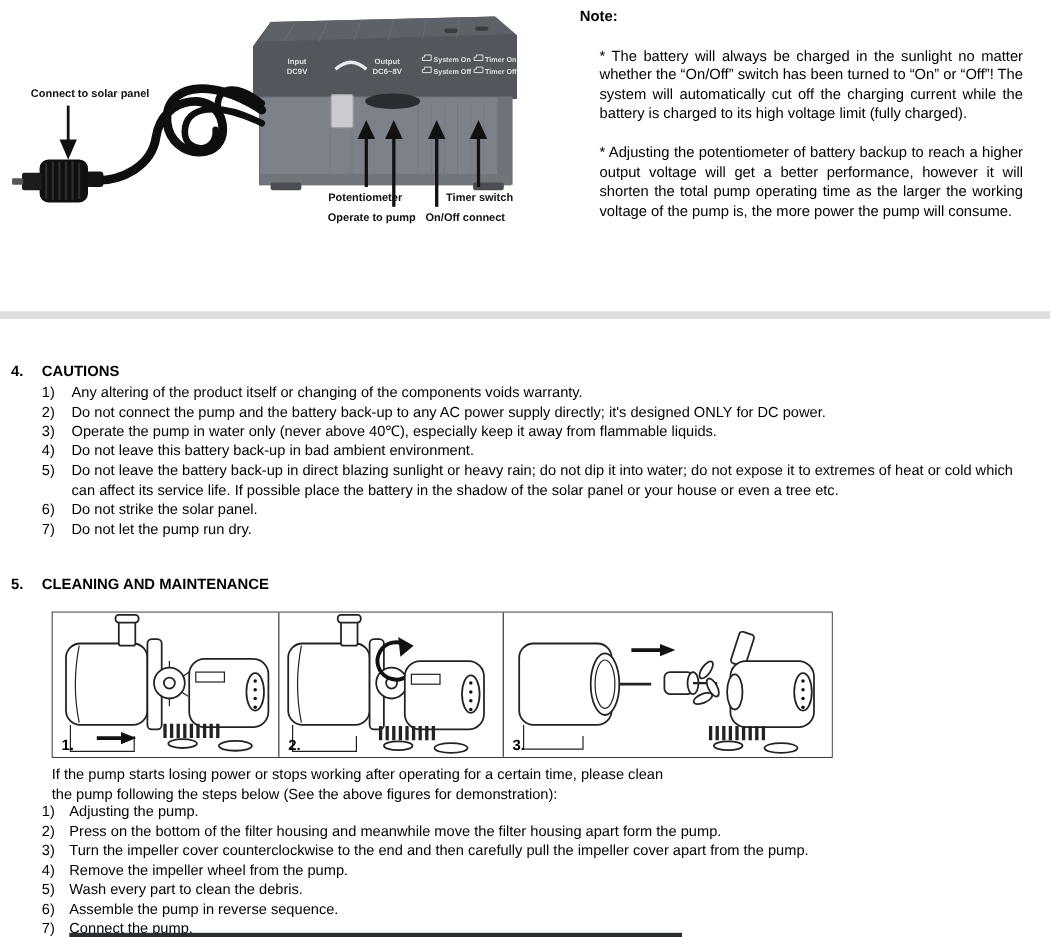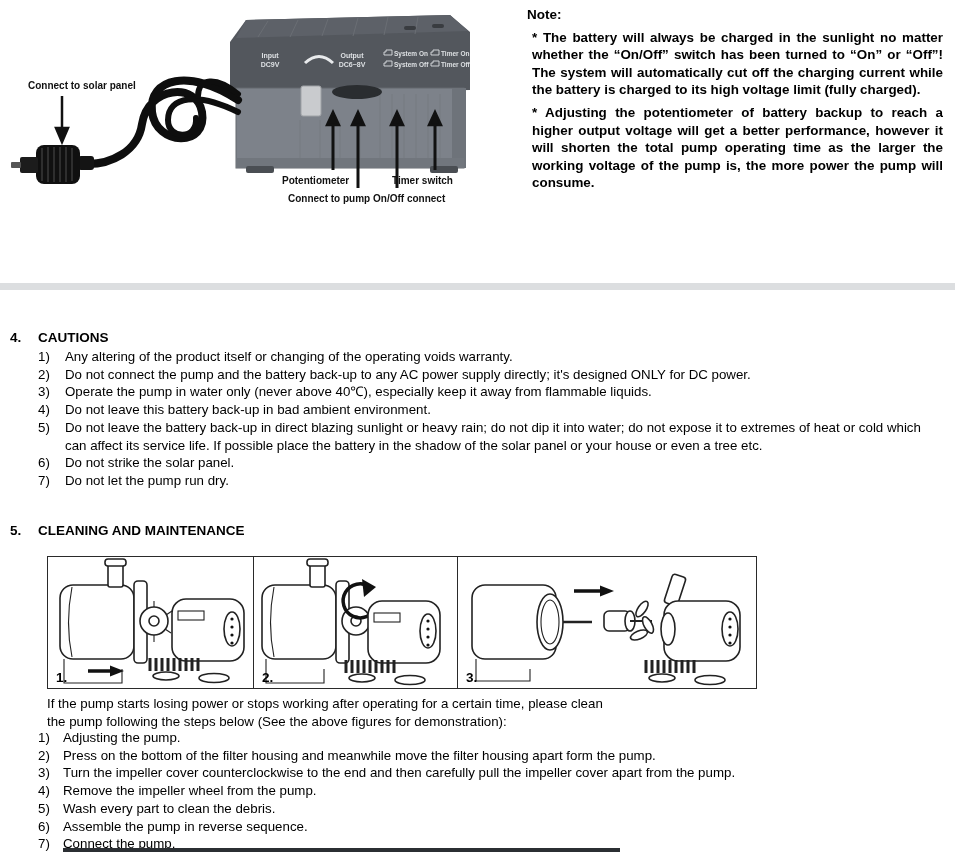--- a/index.html
+++ b/index.html
@@ -2,26 +2,26 @@
 <html><head>
 <meta charset="utf-8">
 <style>
   html,body{margin:0;padding:0;background:#fff;}
   .page{position:relative;width:955px;height:852px;background:#fff;overflow:hidden;
         font-family:"Liberation Sans",sans-serif;color:#000;}
   
   .device-area{position:absolute;left:0;top:0;width:520px;height:230px;}
   .device-area svg{position:absolute;left:0;top:0;}
   .dev-label{position:absolute;font-size:10px;font-weight:bold;color:#111;white-space:nowrap;}
-  .dev-label.center{text-align:left;}
+  .dev-label.center{text-align:center;}
   svg text.panelprint{font-family:"Liberation Sans",sans-serif;font-weight:bold;fill:#dde0e3;}
   
   .note-area{position:absolute;left:527px;top:6px;width:421px;}
   .note-title{font-size:13.5px;font-weight:bold;line-height:17.6px;}
-  .note-para{font-size:13.4px;font-weight:bold;line-height:17.6px;text-align:justify;margin:5px;}
+  .note-para{font-size:13.4px;font-weight:normal;line-height:17.6px;text-align:justify;margin:18px;}
   
   .gray-bar{position:absolute;left:0;top:283px;width:955px;height:7px;}
   .bottom-bar{position:absolute;left:63px;top:848px;width:557px;height:4px;}
   
   .sec-heading{position:absolute;display:flex;font-size:13.5px;font-weight:bold;line-height:17.6px;}
   .sec-heading .h-num{width:28px;}
   .num-list{position:absolute;}
   .num-item{display:flex;font-size:13.3px;line-height:17.7px;}
   .num-item .i-num{width:27px;flex:none;}
   .num-item .i-text{width:856px;}
@@ -133,41 +133,41 @@
         <line x1="358" y1="188" x2="358" y2="123" stroke-width="3"></line>
           <polygon points="352,125 364,125 358,112"></polygon>
         <line x1="397" y1="188" x2="397" y2="123" stroke-width="3"></line>
           <polygon points="391,125 403,125 397,112"></polygon>
         <line x1="435" y1="170" x2="435" y2="123" stroke-width="3"></line>
           <polygon points="429,125 441,125 435,112"></polygon>
       </g>
     </svg>
     <div class="dev-label" style="left:28px;top:80px;">Connect to solar panel</div>
     <div class="dev-label center" style="left:282px;top:175px;width:100px;">Potentiometer</div>
-    <div class="dev-label center" style="left:288px;top:193px;width:100px;">Connect to pump</div>
+    <div class="dev-label center" style="left:288px;top:193px;width:100px;">Operate to pump</div>
     <div class="dev-label center" style="left:373px;top:193px;width:100px;">On/Off connect</div>
     <div class="dev-label center" style="left:392px;top:175px;width:88px;">Timer switch</div>
   </div>
 
   <div class="note-area">
     <div class="note-title">Note:</div>
     <p class="note-para">* The battery will always be charged in the sunlight no matter whether the “On/Off” switch has been turned to “On” or “Off”! The system will automatically cut off the charging current while the battery is charged to its high voltage limit (fully charged).</p>
     <p class="note-para">* Adjusting the potentiometer of battery backup to reach a higher output voltage will get a better performance, however it will shorten the total pump operating time as the larger the working voltage of the pump is, the more power the pump will consume.</p>
   </div>
 
   <div class="gray-bar" style="background: rgb(220, 222, 224);"></div>
 
   <div class="sec-heading" style="left:10px;top:329px;">
     <span class="h-num">4.</span>
     <span>CAUTIONS</span>
   </div>
   <div class="num-list" style="left:38px;top:348px;">
     <div class="num-item">
         <span class="i-num">1)</span>
-        <span class="i-text">Any altering of the product itself or changing of the operating voids warranty.</span>
+        <span class="i-text">Any altering of the product itself or changing of the components voids warranty.</span>
       </div>
     <div class="num-item">
         <span class="i-num">2)</span>
         <span class="i-text">Do not connect the pump and the battery back-up to any AC power supply directly; it's designed ONLY for DC power.</span>
       </div>
     <div class="num-item">
         <span class="i-num">3)</span>
         <span class="i-text">Operate the pump in water only (never above 40℃), especially keep it away from flammable liquids.</span>
       </div>
     <div class="num-item">

